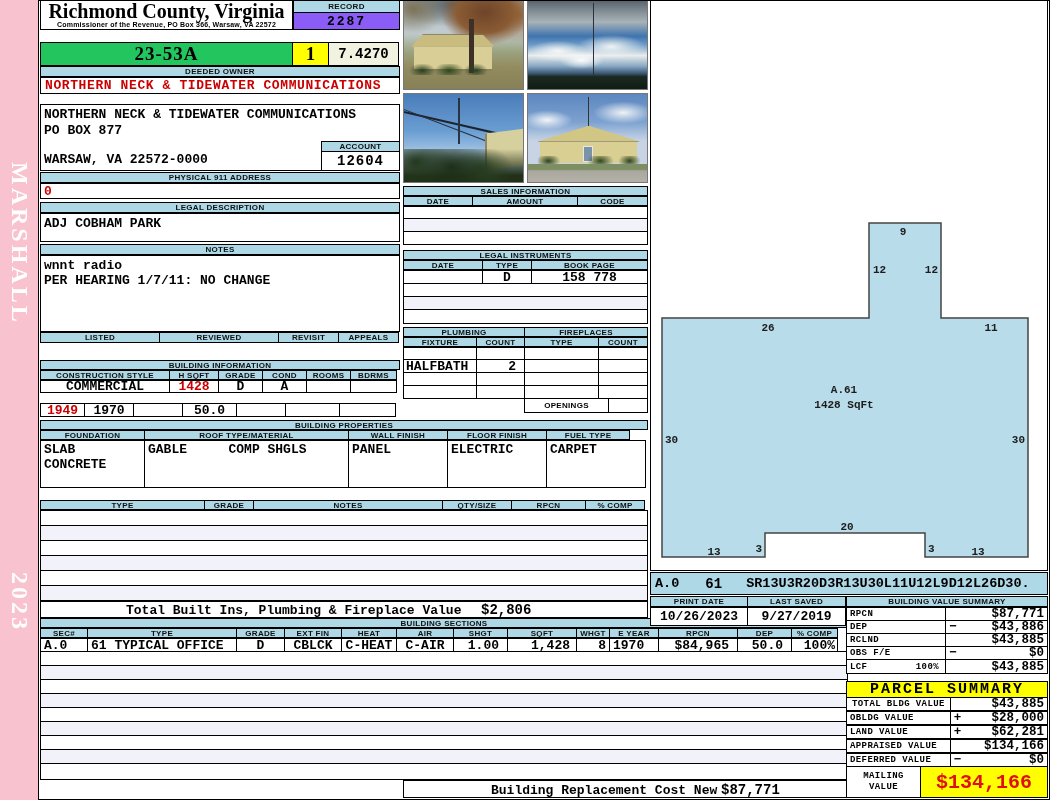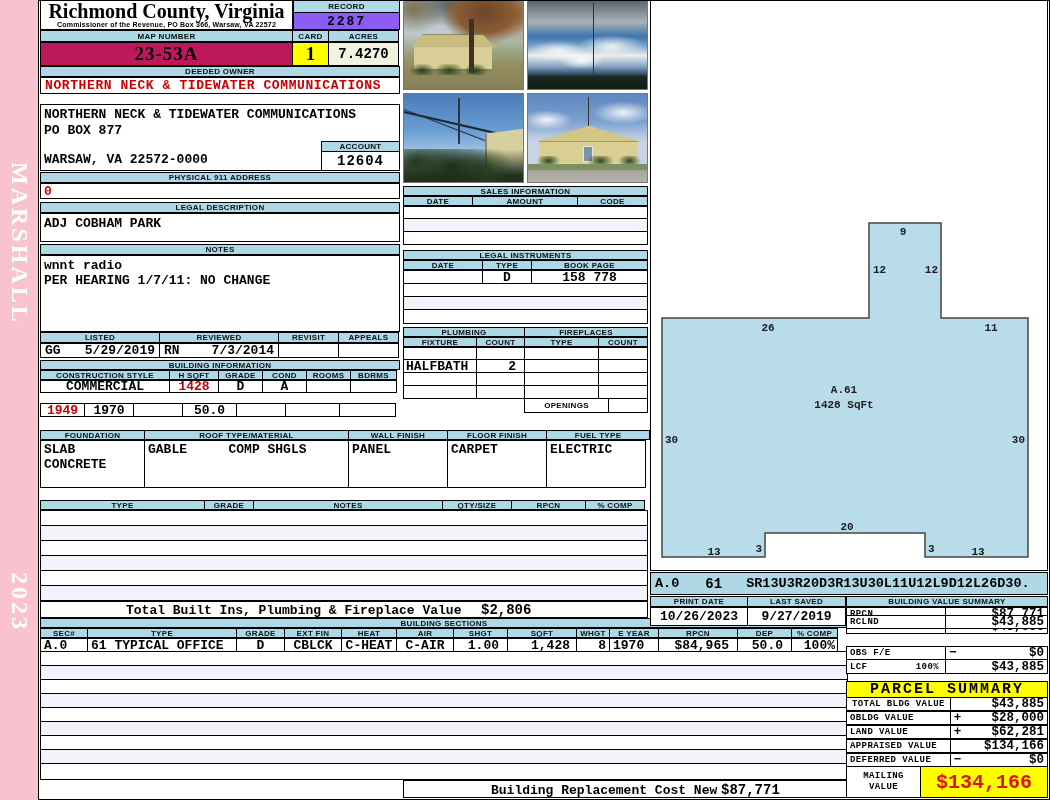--- a/index.html
+++ b/index.html
@@ -37,27 +37,22 @@
 
   <div class="abs" style="left:40px;top:0;width:253px;height:30px;border:1px solid #000;text-align:center;background:#fff">
     <div style="font:700 20px 'Liberation Serif',serif;line-height:20px">Richmond County, Virginia</div>
     <div style="font:700 7px 'Liberation Sans',sans-serif;letter-spacing:.2px">Commissioner of the Revenue, PO Box 366, Warsaw, VA 22572</div>
   </div>
   <div class="abs" style="left:293px;top:0;width:107px;height:30px">
     <div class="bd" style="height:13px">RECORD</div>
     <div class="cell mv ctr" style="height:18px;margin-top:-1px;background:#8b5cf6;letter-spacing:2px">2287</div>
   </div>
 
-  <div class="abs row" style="left:40px;top:30px;height:12px">
-    <div class="bd" style="width:253px">MAP NUMBER</div>
-    <div class="bd" style="width:37px">CARD</div>
-    <div class="bd" style="width:71px">ACRES</div>
-  </div>
   <div class="abs row" style="left:40px;top:42px;height:24px">
-    <div class="cell ctr" style="width:253px;background:#be185d;font:700 19px 'Liberation Serif',serif;letter-spacing:1px">23-53A</div>
+    <div class="cell ctr" style="width:253px;background:#22c55e;font:700 19px 'Liberation Serif',serif;letter-spacing:1px">23-53A</div>
     <div class="cell ctr" style="width:37px;background:#ffff00;font:700 19px 'Liberation Serif',serif">1</div>
     <div class="cell mv ctr" style="width:71px;background:#f2f2e0;font-size:14px">7.4270</div>
   </div>
 
   <div class="abs bd" style="left:40px;top:66px;width:360px;height:11px">DEEDED OWNER</div>
   <div class="abs cell mv red" style="left:40px;top:77px;width:360px;height:17px;padding-left:4px;letter-spacing:.6px">NORTHERN NECK &amp; TIDEWATER COMMUNICATIONS</div>
 
   <div class="abs bd" style="left:40px;top:104px;width:360px;height:22px">MAILING ADDRESS</div>
   <div class="abs cell" style="left:40px;top:104px;width:360px;height:67px;position:absolute">
     <div class="abs mv" style="left:3px;top:2px">NORTHERN NECK &amp; TIDEWATER COMMUNICATIONS</div>
@@ -79,32 +74,20 @@
   <div class="abs cell" style="left:40px;top:255px;width:360px;height:77px;position:absolute">
     <div class="abs mv" style="left:3px;top:2px">wnnt radio</div>
     <div class="abs mv" style="left:3px;top:17px">PER HEARING 1/7/11: NO CHANGE</div>
   </div>
 
   <div class="abs row" style="left:40px;top:332px;height:11px">
     <div class="bd" style="width:120px">LISTED</div>
     <div class="bd" style="width:120px">REVIEWED</div>
     <div class="bd" style="width:61px">REVISIT</div>
     <div class="bd" style="width:61px">APPEALS</div>
-  </div>
-  <div class="abs row" style="left:40px;top:343px;height:15px">
-    <div class="cell mv" style="width:120px;justify-content:space-between;padding:0 4px">
-      <span>GG</span>
-      <span>5/29/2019</span>
-    </div>
-    <div class="cell mv" style="width:120px;justify-content:space-between;padding:0 4px">
-      <span>RN</span>
-      <span>7/3/2014</span>
-    </div>
-    <div class="cell" style="width:61px"></div>
-    <div class="cell" style="width:61px"></div>
   </div>
 
   <div class="abs bd" style="left:40px;top:360px;width:360px;height:10px">BUILDING INFORMATION</div>
   <div class="abs row" style="left:40px;top:370px;height:10px">
     <div class="bd" style="width:130px">CONSTRUCTION STYLE</div>
     <div class="bd" style="width:50px">H SQFT</div>
     <div class="bd" style="width:45px">GRADE</div>
     <div class="bd" style="width:45px">COND</div>
     <div class="bd" style="width:45px">ROOMS</div>
     <div class="bd" style="width:47px">BDRMS</div>
@@ -234,39 +217,40 @@
     <div class="cell" style="width:49px"></div>
     <div class="cell" style="width:75px"></div>
     <div class="cell" style="width:50px"></div>
   </div>
   <div class="abs row" style="left:403px;top:398px;height:15px">
     <div style="width:122px"></div>
     <div class="cell ctr" style="width:85px;font:700 8px 'Liberation Sans',sans-serif;letter-spacing:.3px">OPENINGS</div>
     <div class="cell" style="width:40px"></div>
   </div>
 
+  <div class="abs bd" style="left:40px;top:420px;width:608px;height:10px">BUILDING PROPERTIES</div>
   <div class="abs row" style="left:40px;top:430px;height:10px">
     <div class="bd" style="width:105px">FOUNDATION</div>
     <div class="bd" style="width:205px">ROOF TYPE/MATERIAL</div>
     <div class="bd" style="width:100px">WALL FINISH</div>
     <div class="bd" style="width:100px">FLOOR FINISH</div>
-    <div class="bd" style="width:104px">FUEL TYPE</div>
+    <div class="bd" style="width:84px">FUEL TYPE</div>
   </div>
   <div class="abs row" style="left:40px;top:440px;height:48px">
     <div class="cell mv" style="width:105px;flex-direction:column;align-items:flex-start;justify-content:flex-start;padding:1px 0 0 3px">
       <span>SLAB</span>
       <span>CONCRETE</span>
     </div>
     <div class="cell mv" style="width:205px;align-items:flex-start;padding:1px 0 0 3px">
       <span>GABLE</span>
       <span style="flex:1;text-align:center">COMP SHGLS</span>
     </div>
     <div class="cell mv" style="width:100px;align-items:flex-start;padding:1px 0 9px 3px">PANEL</div>
+    <div class="cell mv" style="width:100px;align-items:flex-start;padding:1px 0 0 3px">ELECTRIC</div>
     <div class="cell mv" style="width:100px;align-items:flex-start;padding:1px 0 0 3px">CARPET</div>
-    <div class="cell mv" style="width:100px;align-items:flex-start;padding:1px 0 0 3px">ELECTRIC</div>
   </div>
 
   <div class="abs row" style="left:40px;top:500px;height:10px">
     <div class="bd" style="width:165px">TYPE</div>
     <div class="bd" style="width:50px">GRADE</div>
     <div class="bd" style="width:190px">NOTES</div>
     <div class="bd" style="width:70px">QTY/SIZE</div>
     <div class="bd" style="width:75px">RPCN</div>
     <div class="bd" style="width:60px">% COMP</div>
   </div>
@@ -371,21 +355,21 @@
       <span style="flex:1;text-align:right;padding-right:3px">$87,771</span>
     </div>
   </div>
   <div class="abs row" style="left:846px;top:620px;height:14px">
     <div class="cell sm" style="width:100px;padding-left:3px">DEP</div>
     <div class="cell mv" style="width:103px;font-size:12.5px">
       <span style="width:14px;text-align:center">−</span>
       <span style="flex:1;text-align:right;padding-right:3px">$43,886</span>
     </div>
   </div>
-  <div class="abs row" style="left:846px;top:615px;height:14px">
+  <div class="abs row" style="left:846px;top:633px;height:14px">
     <div class="cell sm" style="width:100px;padding-left:3px">RCLND</div>
     <div class="cell mv" style="width:103px;font-size:12.5px">
       <span style="width:14px;text-align:center"></span>
       <span style="flex:1;text-align:right;padding-right:3px">$43,885</span>
     </div>
   </div>
   <div class="abs row" style="left:846px;top:646px;height:14px">
     <div class="cell sm" style="width:100px;padding-left:3px">OBS F/E</div>
     <div class="cell mv" style="width:103px;font-size:12.5px">
       <span style="width:14px;text-align:center">−</span>

